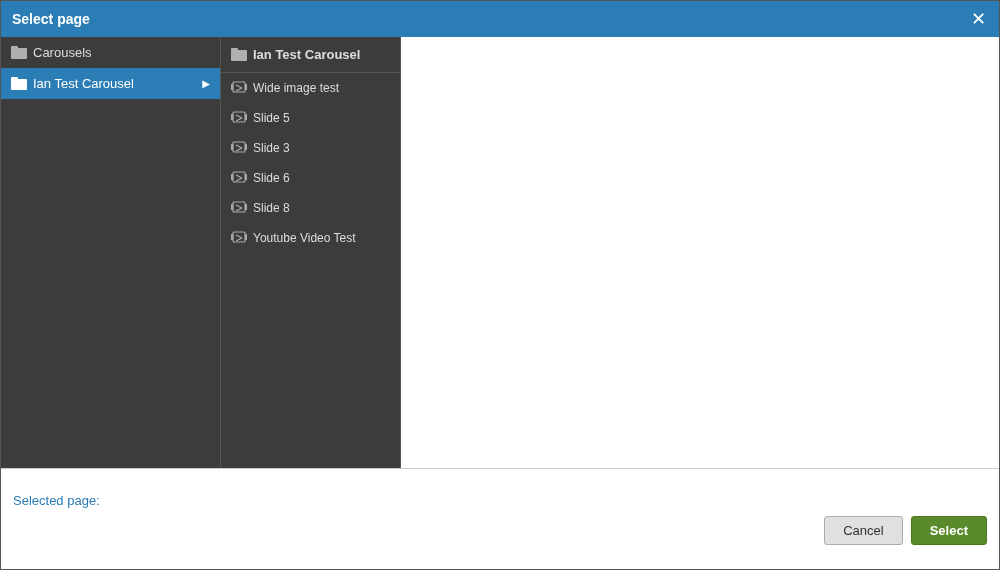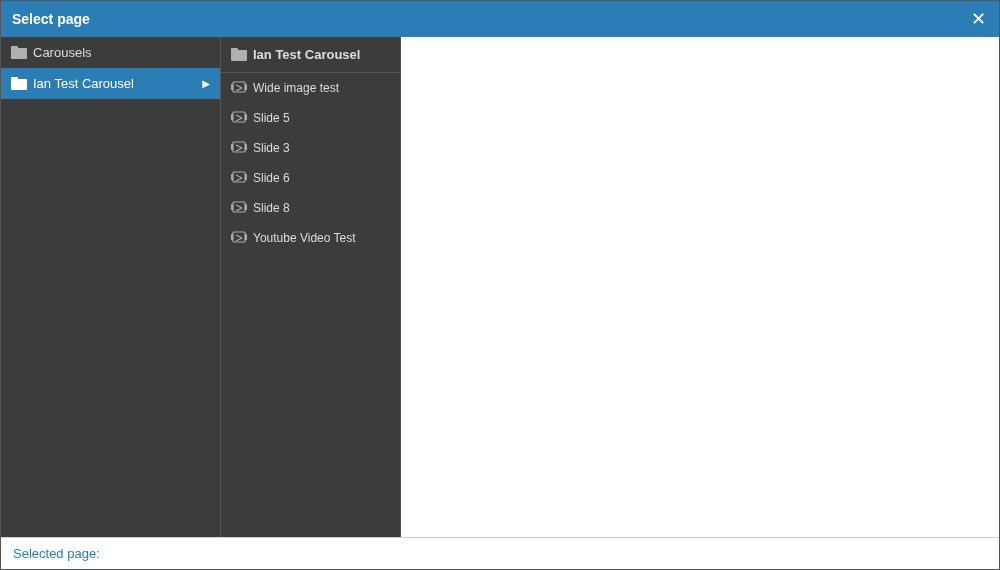--- a/index.html
+++ b/index.html
@@ -152,21 +152,21 @@
       border-bottom: 1px solid #555;
       background: #3c3c3c;
     }
     .panel-header-label {
       font-size: 13px;
       font-weight: bold;
       color: #ddd;
     }
     .dialog-footer {
       border-top: 1px solid #ccc;
-      padding: 8px 12px;
+      padding: 24px 12px;
       display: flex;
       flex-direction: column;
       gap: 8px;
       flex-shrink: 0;
       background: #fff;
     }
     .selected-page-row {
       display: flex;
       align-items: center;
       gap: 6px;
@@ -311,14 +311,18 @@
     </div>
 
     <div class="panel-right"></div>
   </div>
 
   <div class="dialog-footer">
     <div class="selected-page-row">
       <span class="selected-page-label">Selected page:</span>
       <span class="selected-page-value"></span>
     </div>
+    <div class="footer-buttons">
+      <button class="btn btn-cancel">Cancel</button>
+      <button class="btn btn-select">Select</button>
+    </div>
   </div>
 </div>
 
 </body></html>

